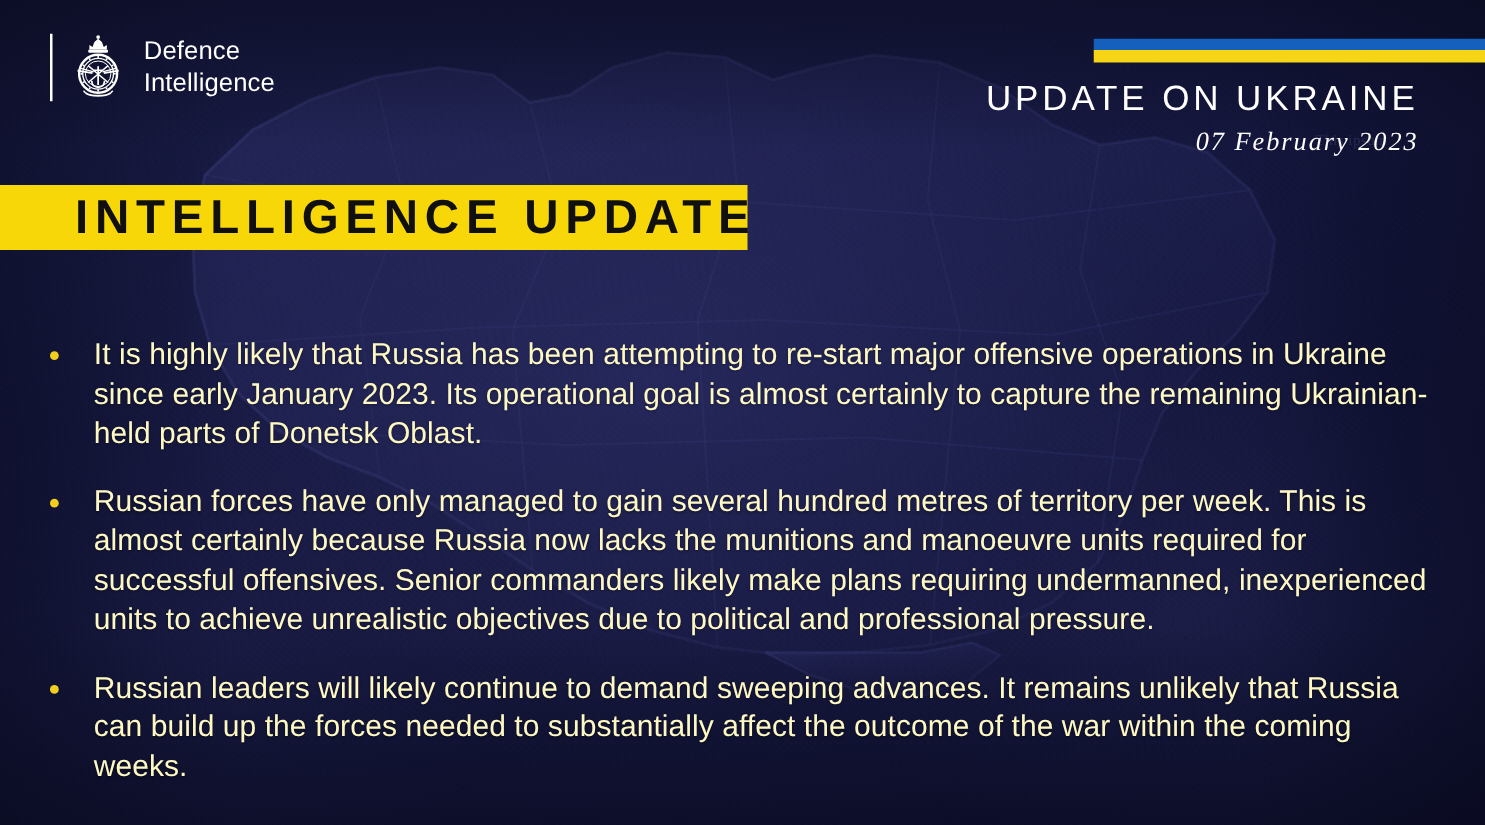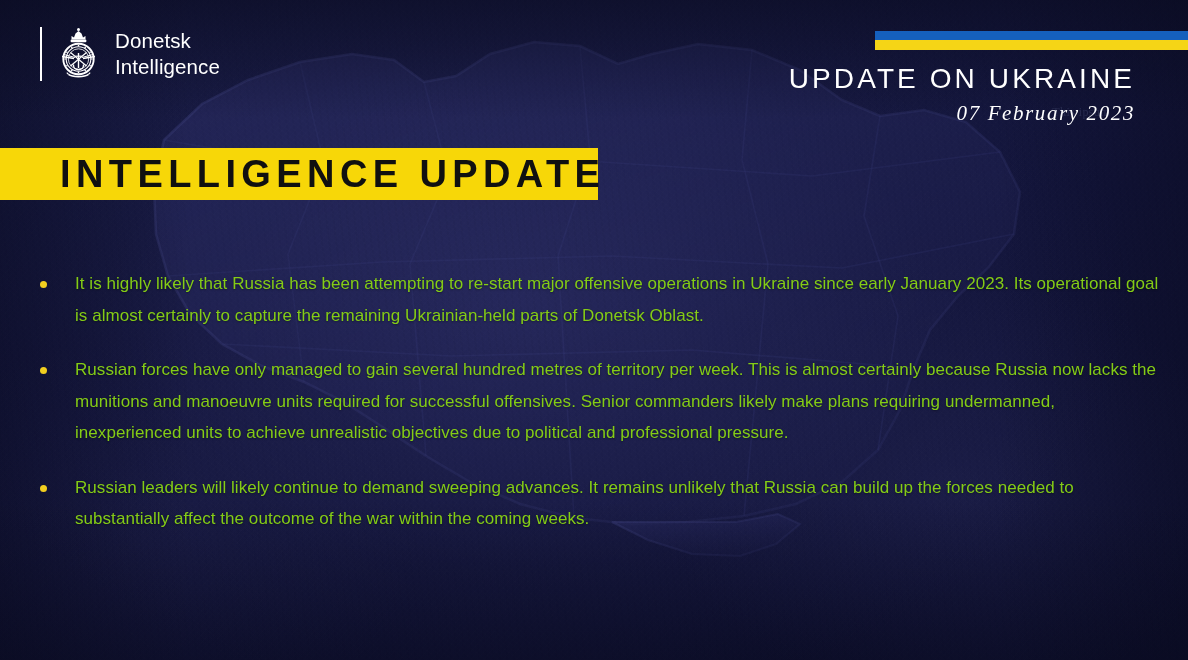--- a/index.html
+++ b/index.html
@@ -171,22 +171,22 @@
     flex: 0 0 auto;
     width: 7px;
     height: 7px;
     border-radius: 50%;
     background: #f2cf1f;
     margin-top: 13px;
     margin-right: 28px;
   }
   .bullet-text {
     flex: 1 1 auto;
-    color: #84cc16;
-    font-size: 17px;
+    color: #fef9c3;
+    font-size: 24px;
     line-height: 31.5px;
     font-weight: 400;
     letter-spacing: .05px;
     text-shadow: 0 1px 2px rgba(0,0,0,0.35);
   }
 </style>
 </head>
 <body>
 
 <div class="bg-root">
@@ -268,21 +268,21 @@
       <path d="M15.5,25.5 L31.5,39 M31.5,25.5 L15.5,39" stroke="#ffffff" stroke-width="1.2"></path>
       <path d="M23.5,26 L23.5,41" stroke="#ffffff" stroke-width="1.4"></path>
       <path d="M20.2,29.2 L26.8,29.2" stroke="#ffffff" stroke-width="1.2"></path>
       <path d="M18.4,37.5 C18.4,41.2 21,42.8 23.5,42.8 C26,42.8 28.6,41.2 28.6,37.5" stroke="#ffffff" stroke-width="1.4" fill="none"></path>
 
       <path d="M13.5,47.4 C17.5,50.4 29.5,50.4 33.5,47.4" stroke="#ffffff" stroke-width="1.6" fill="none"></path>
       <path d="M11.8,45.6 L13.5,47.4 M35.2,45.6 L33.5,47.4" stroke="#ffffff" stroke-width="1.2"></path>
     </g>
   </svg>
 
-  <div class="brand-text">Donetsk
+  <div class="brand-text">Defence
 Intelligence</div>
 </div>
 
 <div class="flag-bar">
   <div class="flag-blue"></div>
   <div class="flag-yellow"></div>
 </div>
 
 <div class="update-block">
   <div class="update-title">UPDATE ON UKRAINE</div>

